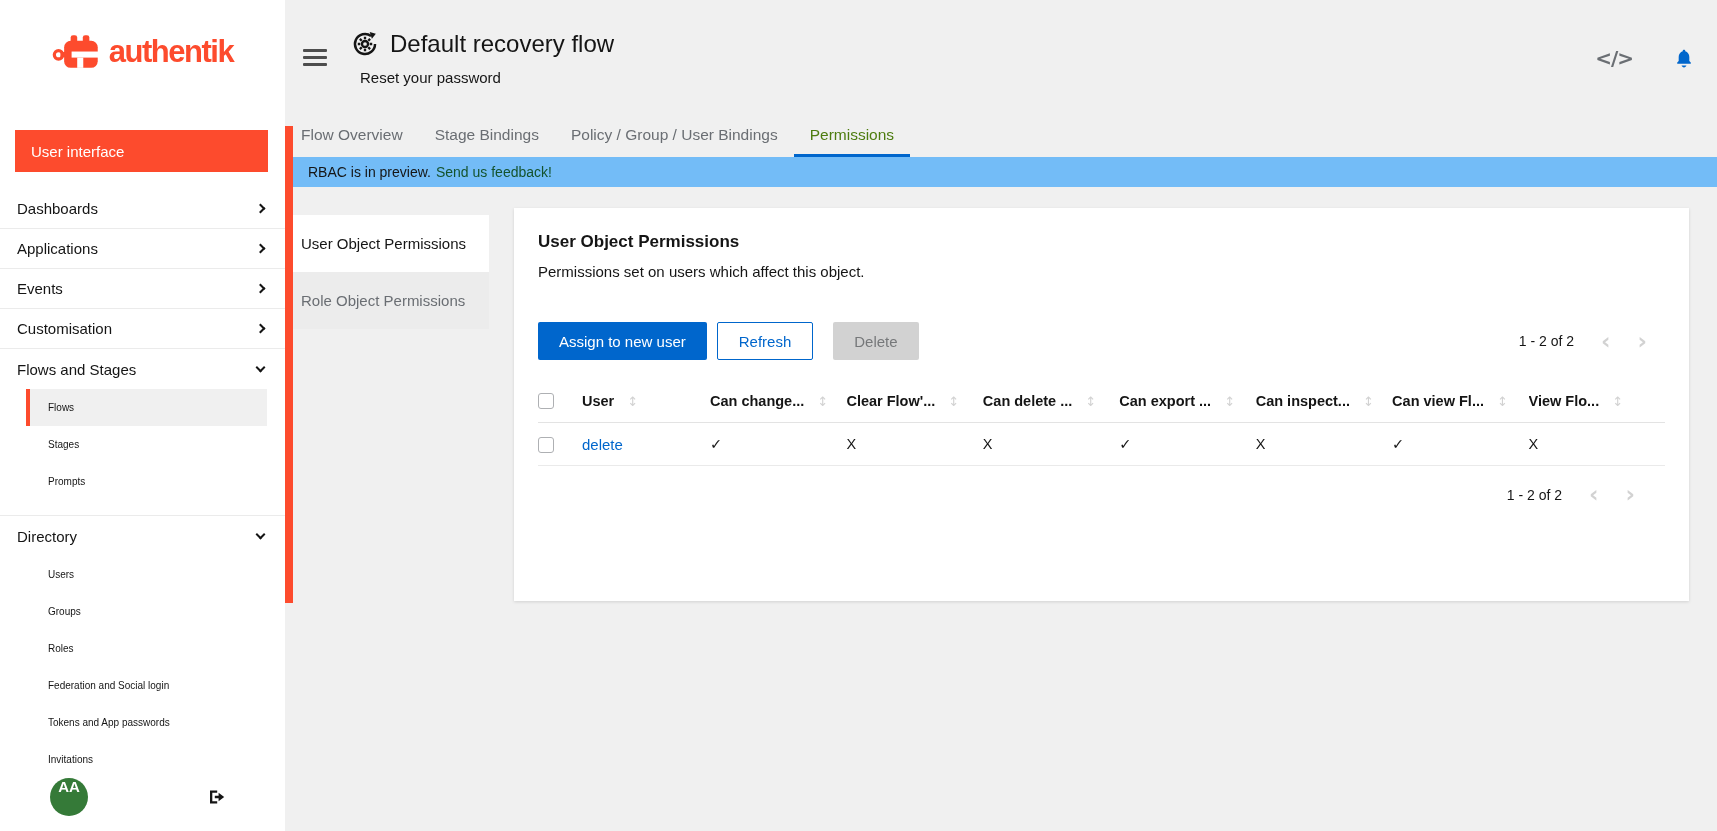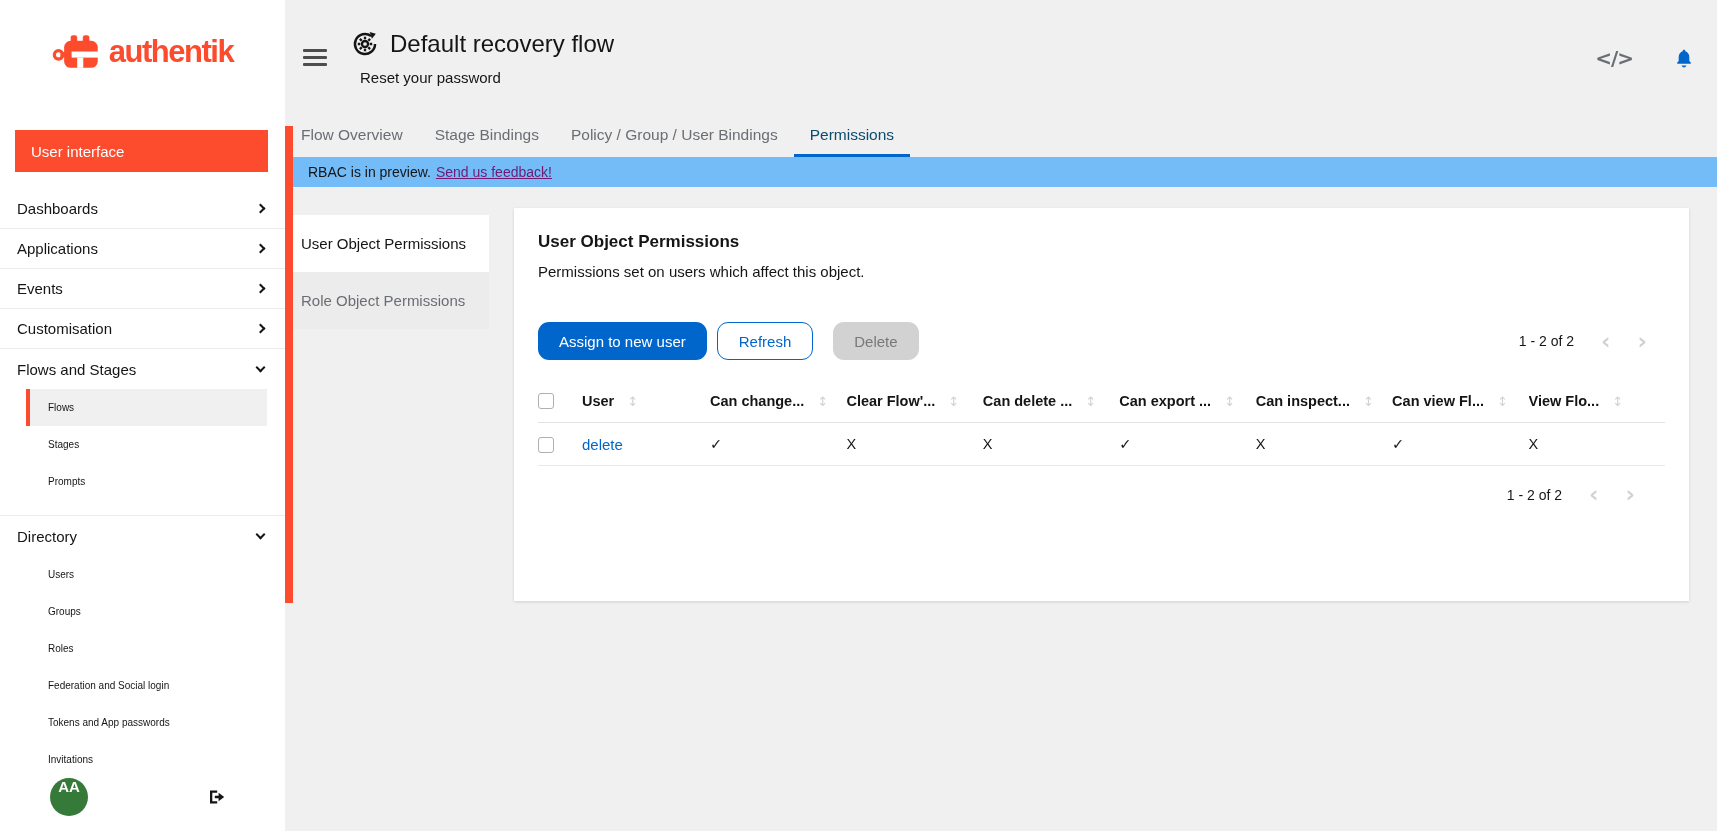--- a/index.html
+++ b/index.html
@@ -43,36 +43,36 @@
   .title-row{display:flex;align-items:center;gap:11px}
   .flow-icon{display:flex;color:#151515}
   .page-title{font-size:24px;font-weight:500;color:#151515}
   .subtitle{font-size:15px;margin-top:11px;margin-left:9px}
   .topbar-spacer{flex:1}
   .code-icon{font-size:20px;font-weight:700;color:#6a6e73;letter-spacing:-1px;cursor:pointer;font-family:"DejaVu Sans",sans-serif}
   .bell{margin-left:40px;display:flex;cursor:pointer}
 
   .tabs-row{display:flex;height:42px;flex:none}
   .tab{padding:0 16px;display:flex;align-items:center;font-size:15.5px;color:#6a6e73;border-bottom:3px solid transparent;cursor:pointer;white-space:nowrap}
-  .tab.active{color:#0c4a6e;border-bottom-color:var(--primary)}
+  .tab.active{color:#4d7c0f;border-bottom-color:var(--primary)}
 
   .banner{height:30px;background:var(--banner);display:flex;align-items:center;padding-left:23px;font-size:14px;flex:none;gap:5px}
-  .banner .link{color:#701a75;text-decoration:underline;cursor:pointer}
+  .banner .link{color:#14532d;cursor:pointer}
 
   .content{flex:1;position:relative}
   .vtabs{position:absolute;left:1px;top:28px;width:203px}
   .vtab{height:57px;display:flex;align-items:center;padding-left:15px;font-size:15px;cursor:pointer}
   .vtab.active{background:#fff;border-left:3px solid var(--primary);padding-left:12px;color:#151515}
   .vtab.inactive{background:#ececec;color:#6a6e73}
 
   .card{position:absolute;left:229px;top:21px;width:1175px;min-height:393px;background:#fff;box-shadow:0 1px 3px rgba(3,3,3,.13);padding:24px 24px 30px}
   .card-title{font-size:17px;font-weight:700}
   .card-desc{font-size:15px;margin-top:11px}
   .toolbar{display:flex;align-items:center;margin-top:42px}
-  .btn{height:38px;border-radius:11px;font-size:15px;padding:0 21px;border:none;font-family:inherit;cursor:pointer}
+  .btn{height:38px;border-radius:2px;font-size:15px;padding:0 21px;border:none;font-family:inherit;cursor:pointer}
   .btn-primary{background:var(--primary);color:#fff}
   .btn-secondary{background:#fff;color:var(--primary);border:1px solid var(--primary);margin-left:10px}
   .btn-disabled{background:#d2d2d2;color:#76787a;margin-left:20px;cursor:default}
   .toolbar-spacer{flex:1}
   .pager{display:flex;align-items:center;font-size:14px;color:#151515;margin-right:18px}
   .pager .chevron{color:#d2d2d2;font-size:23px;font-weight:700;margin-left:27px;line-height:1;cursor:pointer;font-family:"DejaVu Sans",sans-serif}
 
   table.perm{width:100%;border-collapse:collapse;table-layout:fixed;margin-top:24px}
   col.c-check{width:44px}
   col.c-user{width:128px}

